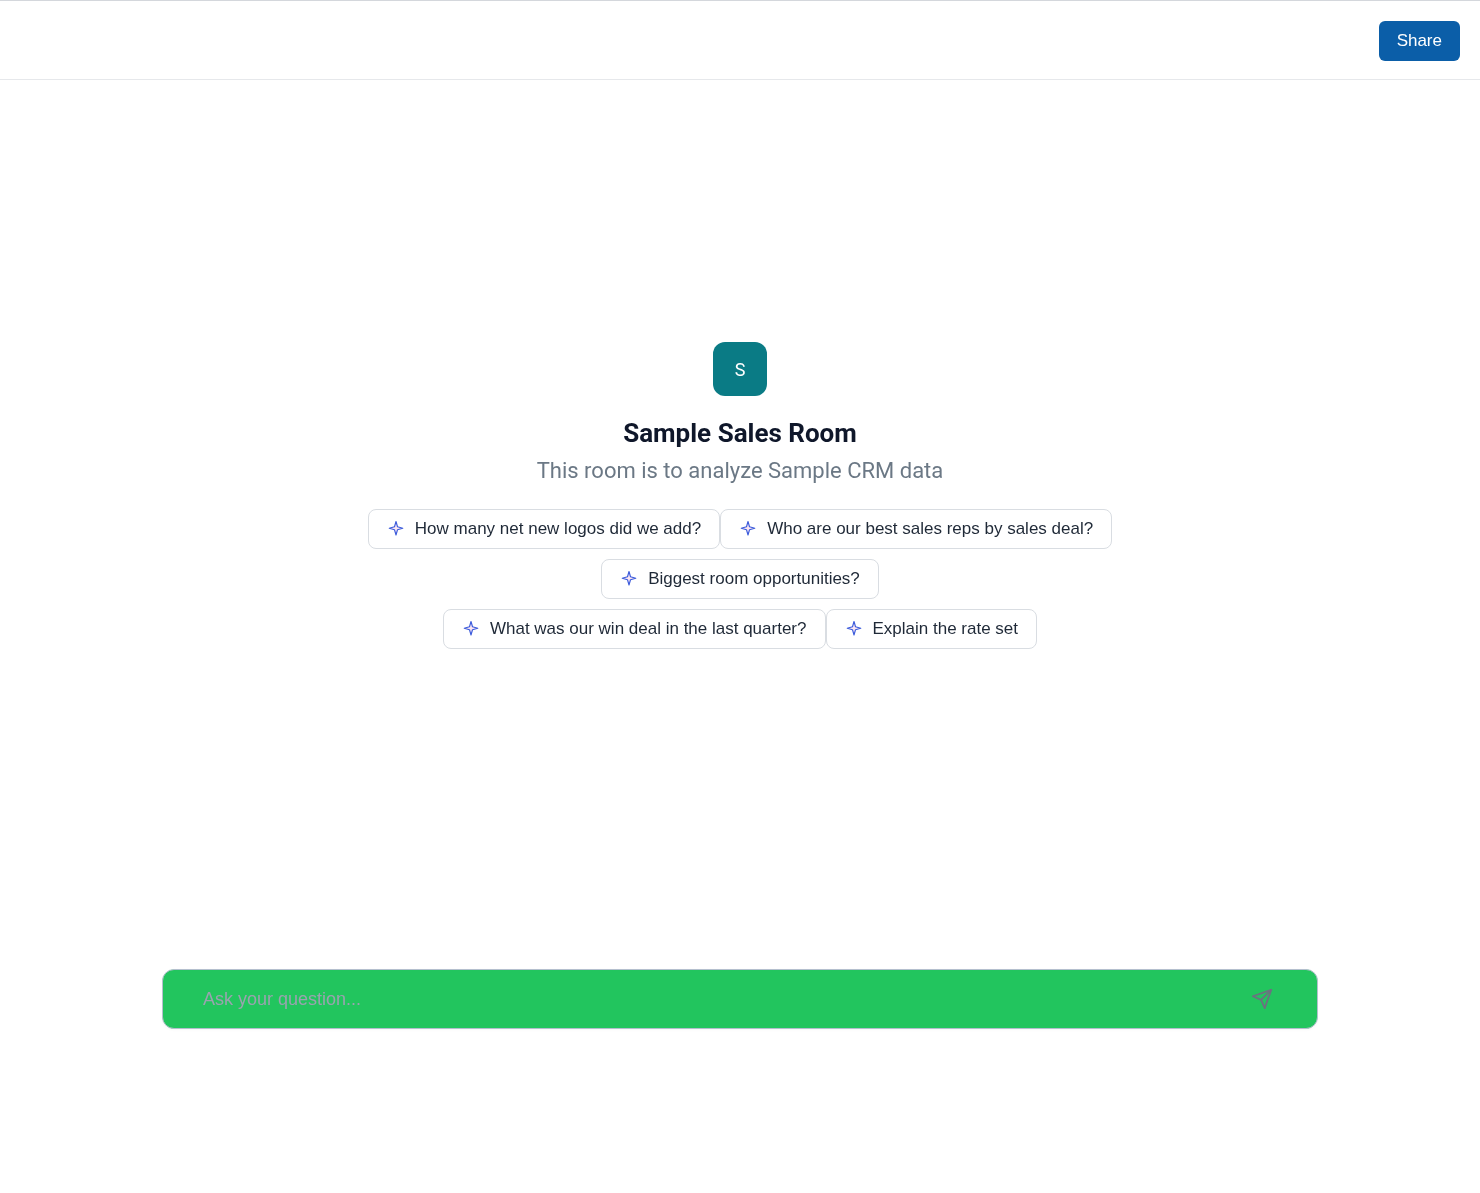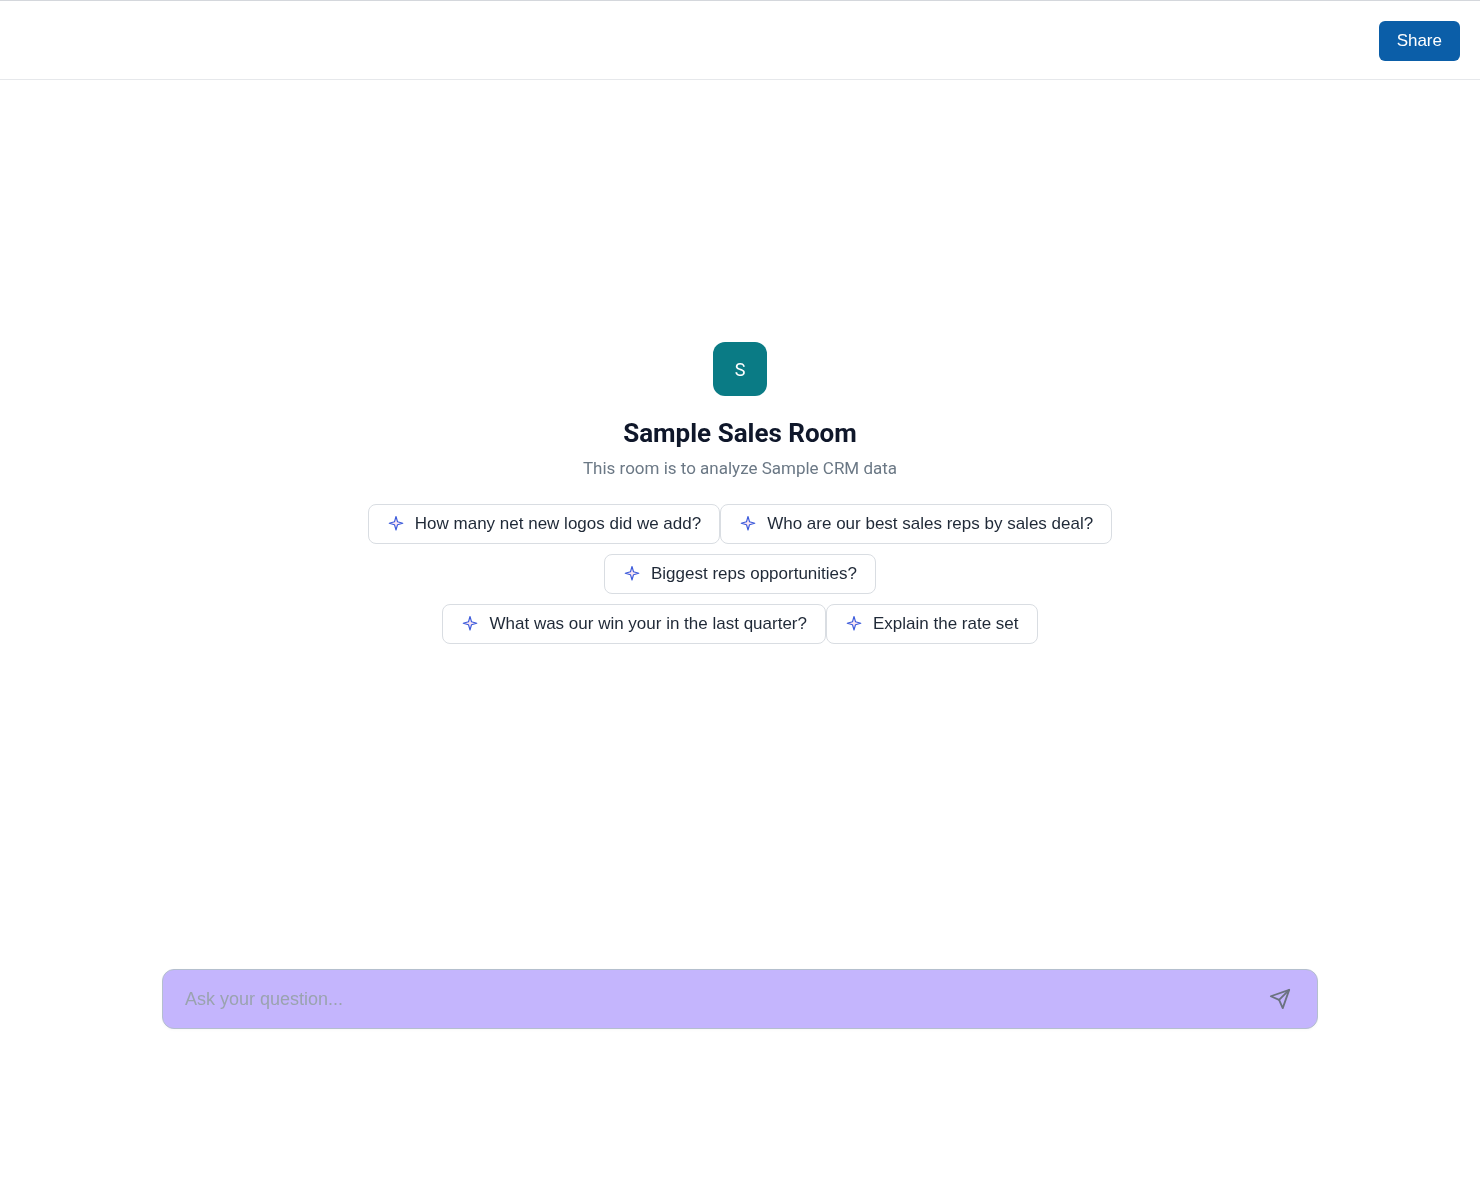--- a/index.html
+++ b/index.html
@@ -53,21 +53,21 @@
       font-size: 18px;
       margin-bottom: 22px;
     }
     .room-title {
       font-size: 26px;
       font-weight: 700;
       color: #0f172a;
       margin-bottom: 10px;
     }
     .room-subtitle {
-      font-size: 17px;
+      font-size: 22px;
       color: #6b7885;
       margin-bottom: 26px;
     }
     .suggestions {
       display: flex;
       flex-direction: column;
       gap: 10px;
       align-items: center;
     }
     .suggestion-row {
@@ -98,22 +98,22 @@
       bottom: 164px;
       left: 50%;
       transform: translateX(-50%);
       width: 1156px;
     }
     .input-box {
       border: 1.5px solid #b4bfce;
       border-radius: 12px;
       display: flex;
       align-items: center;
-      padding: 14px 22px;
-      background: #c4b5fd;
+      padding: 14px 40px;
+      background: #22c55e;
       box-shadow: 0 1px 3px rgba(0,0,0,0.03);
     }
     .input-box input {
       flex: 1;
       border: none;
       outline: none;
       font-size: 18px;
       color: #374151;
       background: transparent;
     }
@@ -160,29 +160,29 @@
           <path d="M12 2 L14 9 L21 11 L14 13 L12 20 L10 13 L3 11 L10 9 Z" stroke="#3b5bdb" stroke-width="1.5" fill="#fce7f3" stroke-linejoin="round"></path>
         </svg>
         <span>Who are our best sales reps by sales deal?</span>
       </button>
     </div>
     <div class="suggestion-row">
       <button class="suggestion">
         <svg class="sparkle-icon" viewBox="0 0 24 24" fill="none">
           <path d="M12 2 L14 9 L21 11 L14 13 L12 20 L10 13 L3 11 L10 9 Z" stroke="#3b5bdb" stroke-width="1.5" fill="#fce7f3" stroke-linejoin="round"></path>
         </svg>
-        <span>Biggest reps opportunities?</span>
+        <span>Biggest room opportunities?</span>
       </button>
     </div>
     <div class="suggestion-row">
       <button class="suggestion">
         <svg class="sparkle-icon" viewBox="0 0 24 24" fill="none">
           <path d="M12 2 L14 9 L21 11 L14 13 L12 20 L10 13 L3 11 L10 9 Z" stroke="#3b5bdb" stroke-width="1.5" fill="#fce7f3" stroke-linejoin="round"></path>
         </svg>
-        <span>What was our win your in the last quarter?</span>
+        <span>What was our win deal in the last quarter?</span>
       </button>
       <button class="suggestion">
         <svg class="sparkle-icon" viewBox="0 0 24 24" fill="none">
           <path d="M12 2 L14 9 L21 11 L14 13 L12 20 L10 13 L3 11 L10 9 Z" stroke="#3b5bdb" stroke-width="1.5" fill="#fce7f3" stroke-linejoin="round"></path>
         </svg>
         <span>Explain the rate set</span>
       </button>
     </div>
   </div>
 </div>

